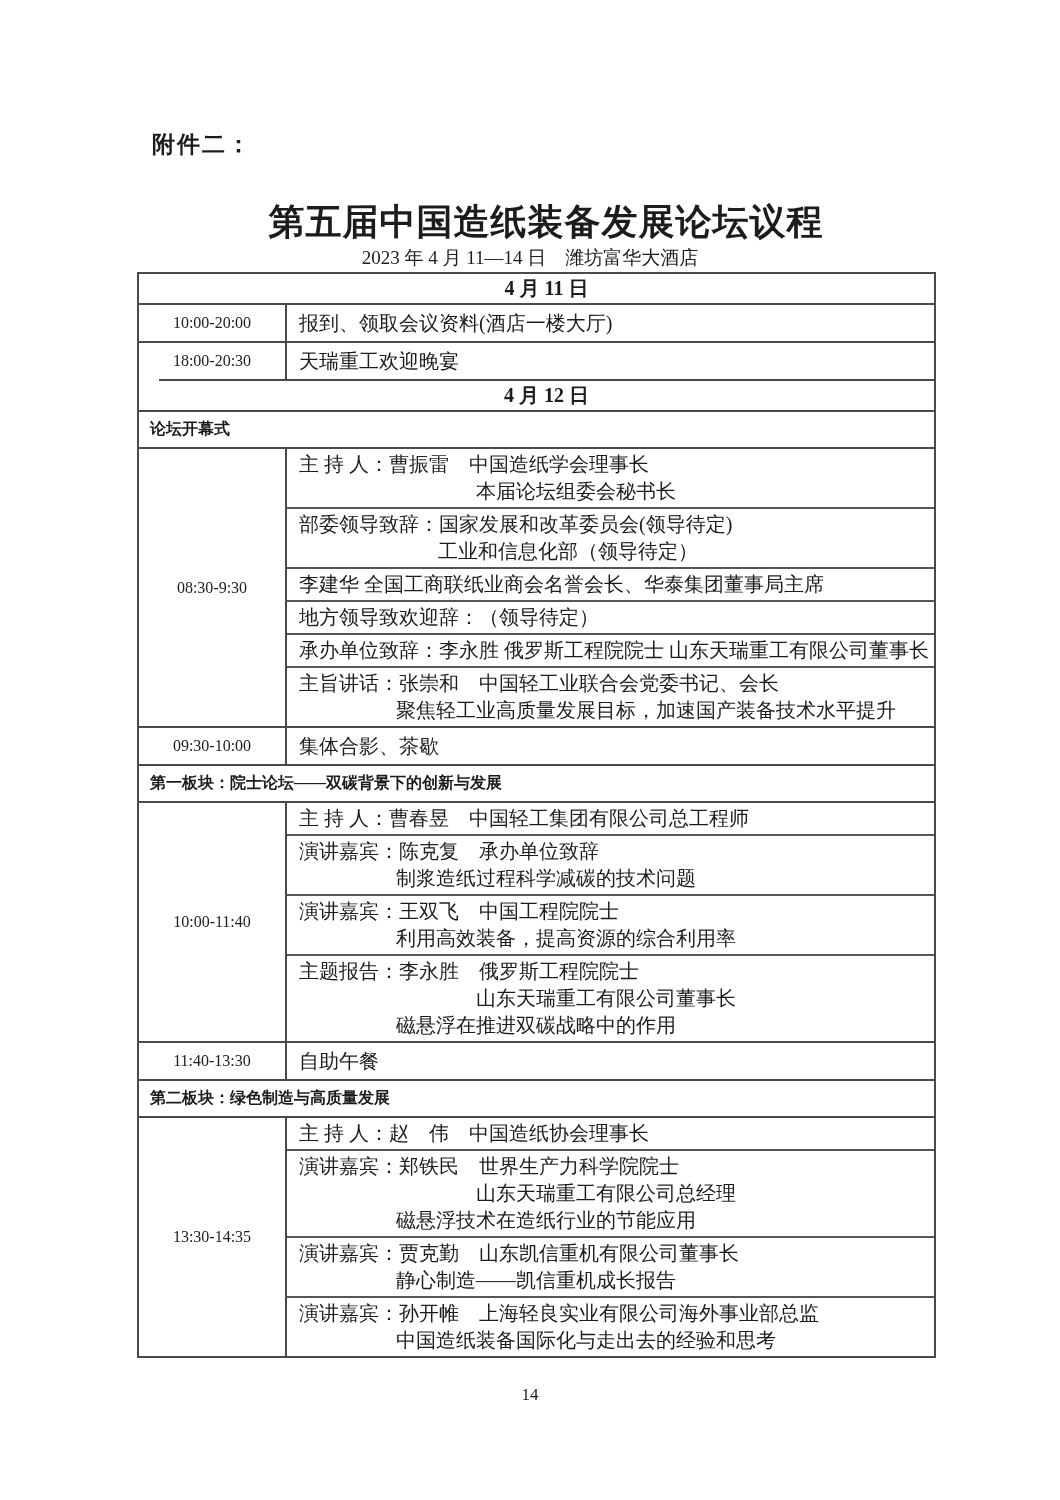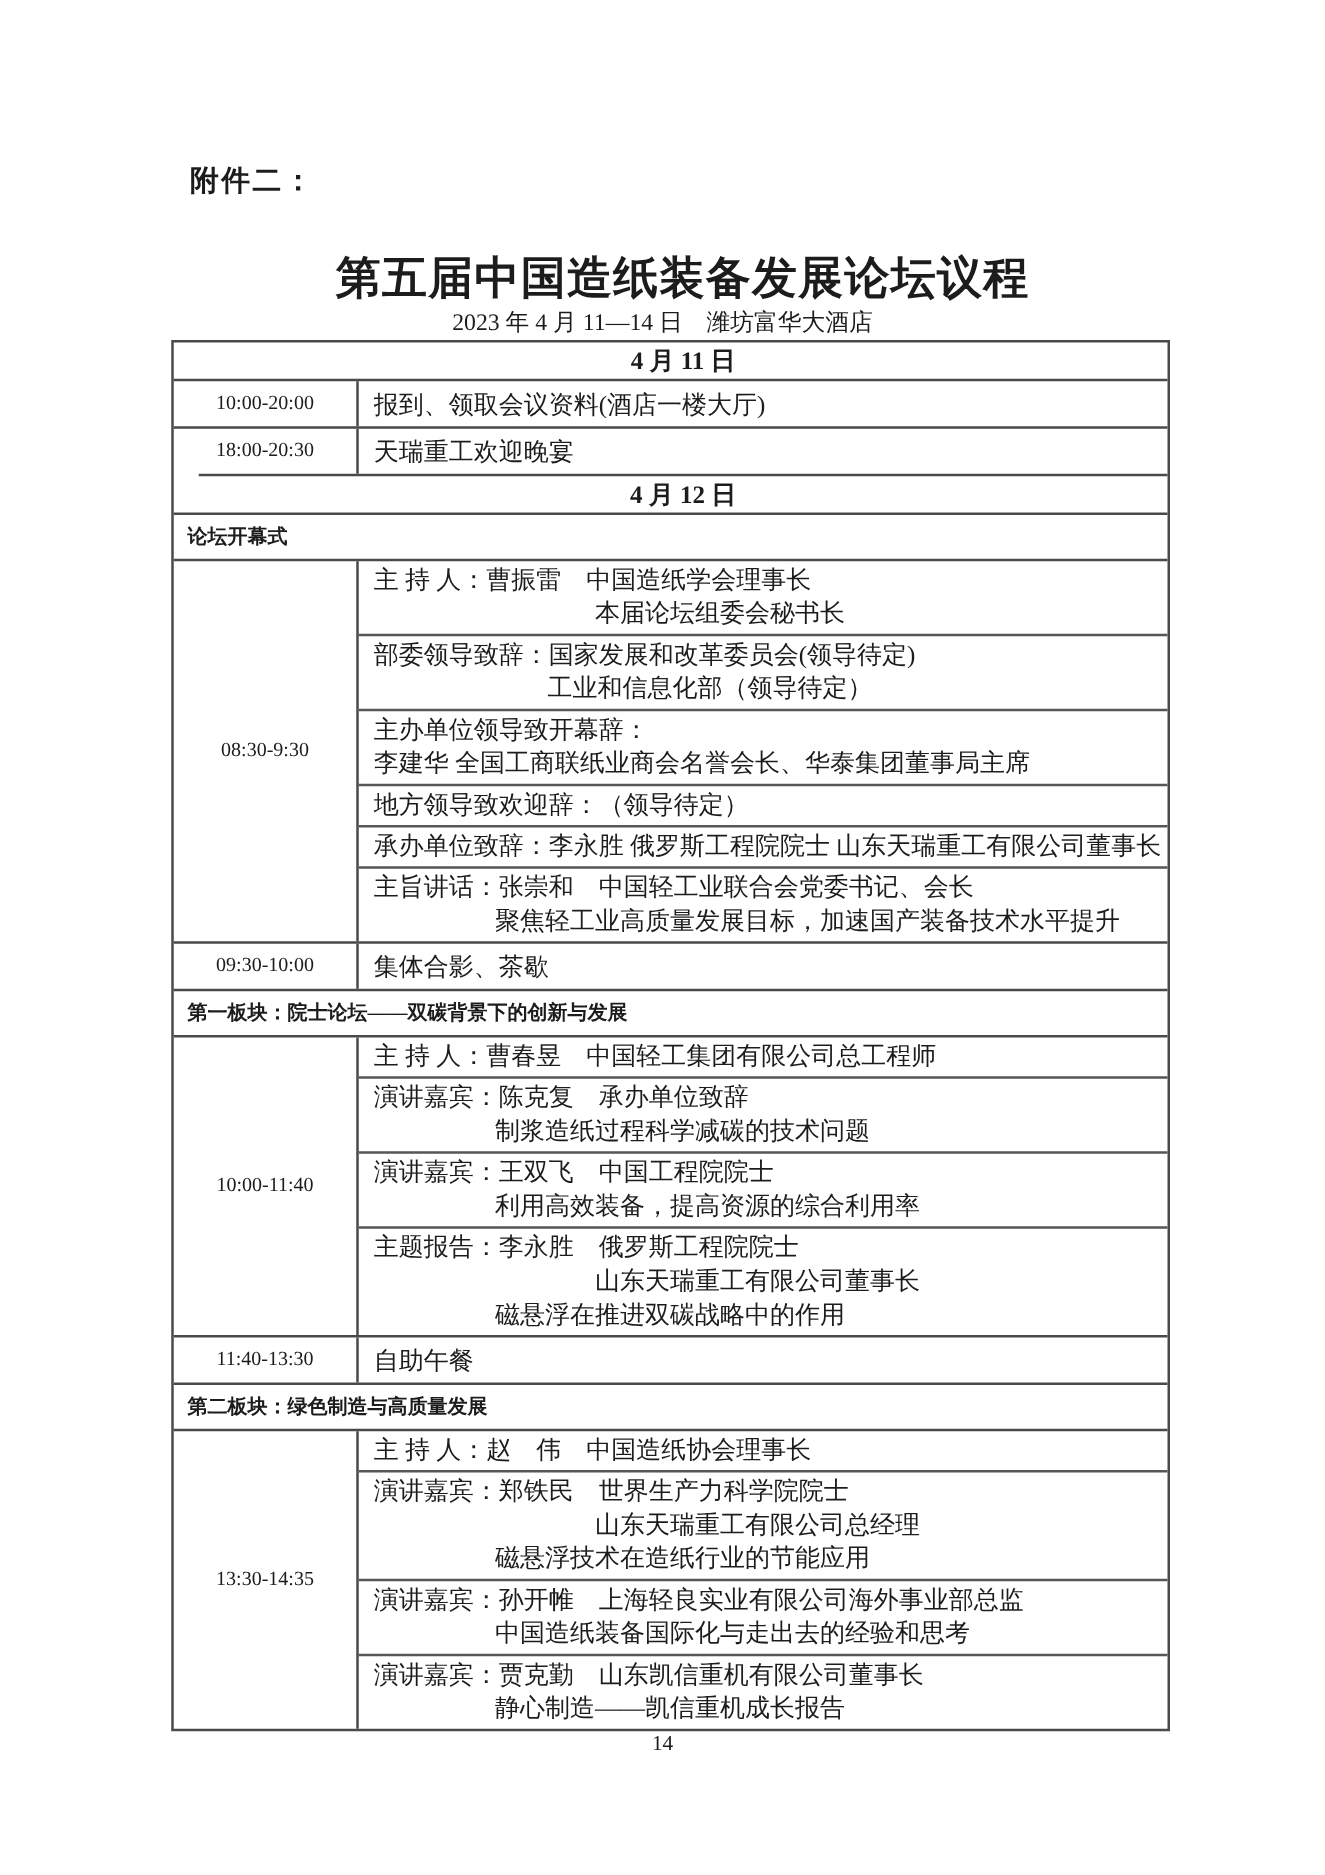--- a/index.html
+++ b/index.html
@@ -146,21 +146,20 @@
       <div class="content-cell">
         <div class="item">
           <div class="ln">主 持 人：曹振雷　中国造纸学会理事长</div>
           <div class="ln ind-c">本届论坛组委会秘书长</div>
         </div>
         <div class="item">
           <div class="ln">部委领导致辞：国家发展和改革委员会(领导待定)</div>
           <div class="ln ind-b">工业和信息化部（领导待定）</div>
         </div>
         <div class="item">
-          <div class="ln">主办单位领导致开幕辞：</div>
           <div class="ln">李建华 全国工商联纸业商会名誉会长、华泰集团董事局主席</div>
         </div>
         <div class="item">
           <div class="ln">地方领导致欢迎辞：（领导待定）</div>
         </div>
         <div class="item">
           <div class="ln">承办单位致辞：李永胜 俄罗斯工程院院士 山东天瑞重工有限公司董事长</div>
         </div>
         <div class="item">
           <div class="ln">主旨讲话：张崇和　中国轻工业联合会党委书记、会长</div>
@@ -210,27 +209,27 @@
       <div class="content-cell">
         <div class="item">
           <div class="ln">主 持 人：赵　伟　中国造纸协会理事长</div>
         </div>
         <div class="item">
           <div class="ln">演讲嘉宾：郑铁民　世界生产力科学院院士</div>
           <div class="ln ind-c">山东天瑞重工有限公司总经理</div>
           <div class="ln ind-a">磁悬浮技术在造纸行业的节能应用</div>
         </div>
         <div class="item">
+          <div class="ln">演讲嘉宾：贾克勤　山东凯信重机有限公司董事长</div>
+          <div class="ln ind-a">静心制造——凯信重机成长报告</div>
+        </div>
+        <div class="item">
           <div class="ln">演讲嘉宾：孙开帷　上海轻良实业有限公司海外事业部总监</div>
           <div class="ln ind-a">中国造纸装备国际化与走出去的经验和思考</div>
         </div>
-        <div class="item">
-          <div class="ln">演讲嘉宾：贾克勤　山东凯信重机有限公司董事长</div>
-          <div class="ln ind-a">静心制造——凯信重机成长报告</div>
-        </div>
       </div>
     </div>
 
   </div>
 
   <div class="page-number">14</div>
 
 </div>
 
 </body></html>

